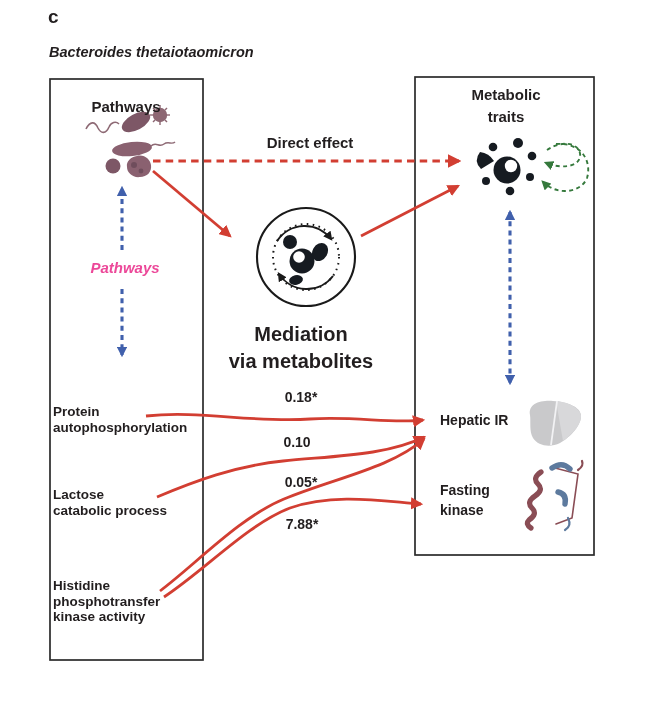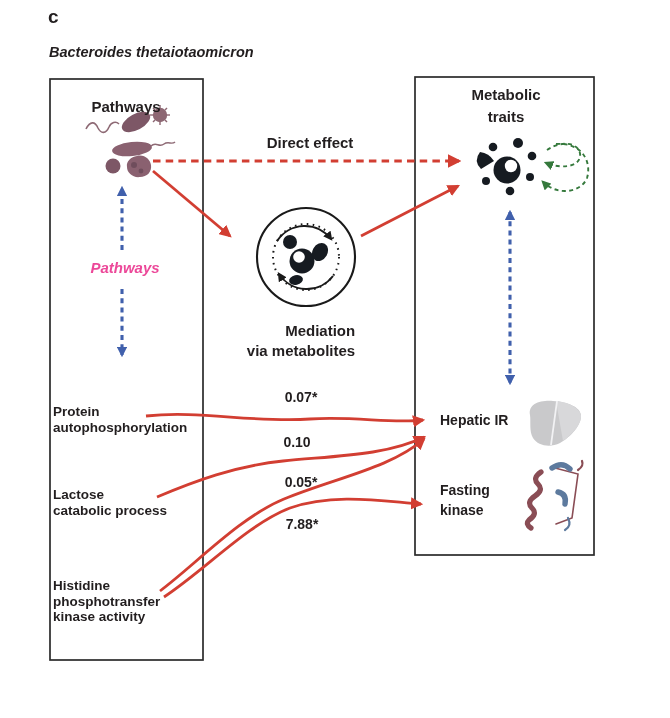--- a/index.html
+++ b/index.html
@@ -9,21 +9,21 @@
     color:#221e1f;overflow:hidden;
   }
   #stage{position:absolute;left:0;top:0;width:670px;height:718px;}
   svg#diagram{position:absolute;left:0;top:0;}
   .lbl{position:absolute;white-space:pre-line;font-weight:bold;}
   .panel-label{font-size:19px;font-weight:700;letter-spacing:.2px;}
   .species{font-size:14.5px;font-style:italic;}
   .box-title{font-size:15px;text-align:center;transform:translateX(-50%);line-height:1.4;}
   .direct{font-size:15px;text-align:center;transform:translateX(-50%);}
   .pathways-lbl{font-size:15px;font-style:italic;color:#ec4899;text-align:center;transform:translateX(-50%);}
-  .mediation{font-size:15px;text-align:right;transform:translateX(-50%);line-height:1.35;}
+  .mediation{font-size:20px;text-align:center;transform:translateX(-50%);line-height:1.35;}
   .pathway{font-size:13.5px;line-height:1.16;}
   .trait{font-size:14px;line-height:1.42;}
   .estimate{font-size:14px;text-align:center;transform:translateX(-50%);}
 </style>
 </head>
 <body>
 
 <div id="stage">
 
 <svg id="diagram" width="670" height="718" viewBox="0 0 670 718">
@@ -146,18 +146,18 @@
 <div class="lbl pathway" style="left:53px;top:487px">Lactose
 catabolic process</div>
 <div class="lbl pathway" style="left:53px;top:578px">Histidine
 phosphotransfer
 kinase activity</div>
 
 <div class="lbl trait" style="left:440px;top:411px">Hepatic IR</div>
 <div class="lbl trait" style="left:440px;top:481px">Fasting
 kinase</div>
 
-<div class="lbl estimate" style="left:301px;top:389px">0.07*</div>
+<div class="lbl estimate" style="left:301px;top:389px">0.18*</div>
 <div class="lbl estimate" style="left:297px;top:434px">0.10</div>
 <div class="lbl estimate" style="left:301px;top:474px">0.05*</div>
 <div class="lbl estimate" style="left:302px;top:516px">7.88*</div>
 
 </div>
 
 </body></html>

